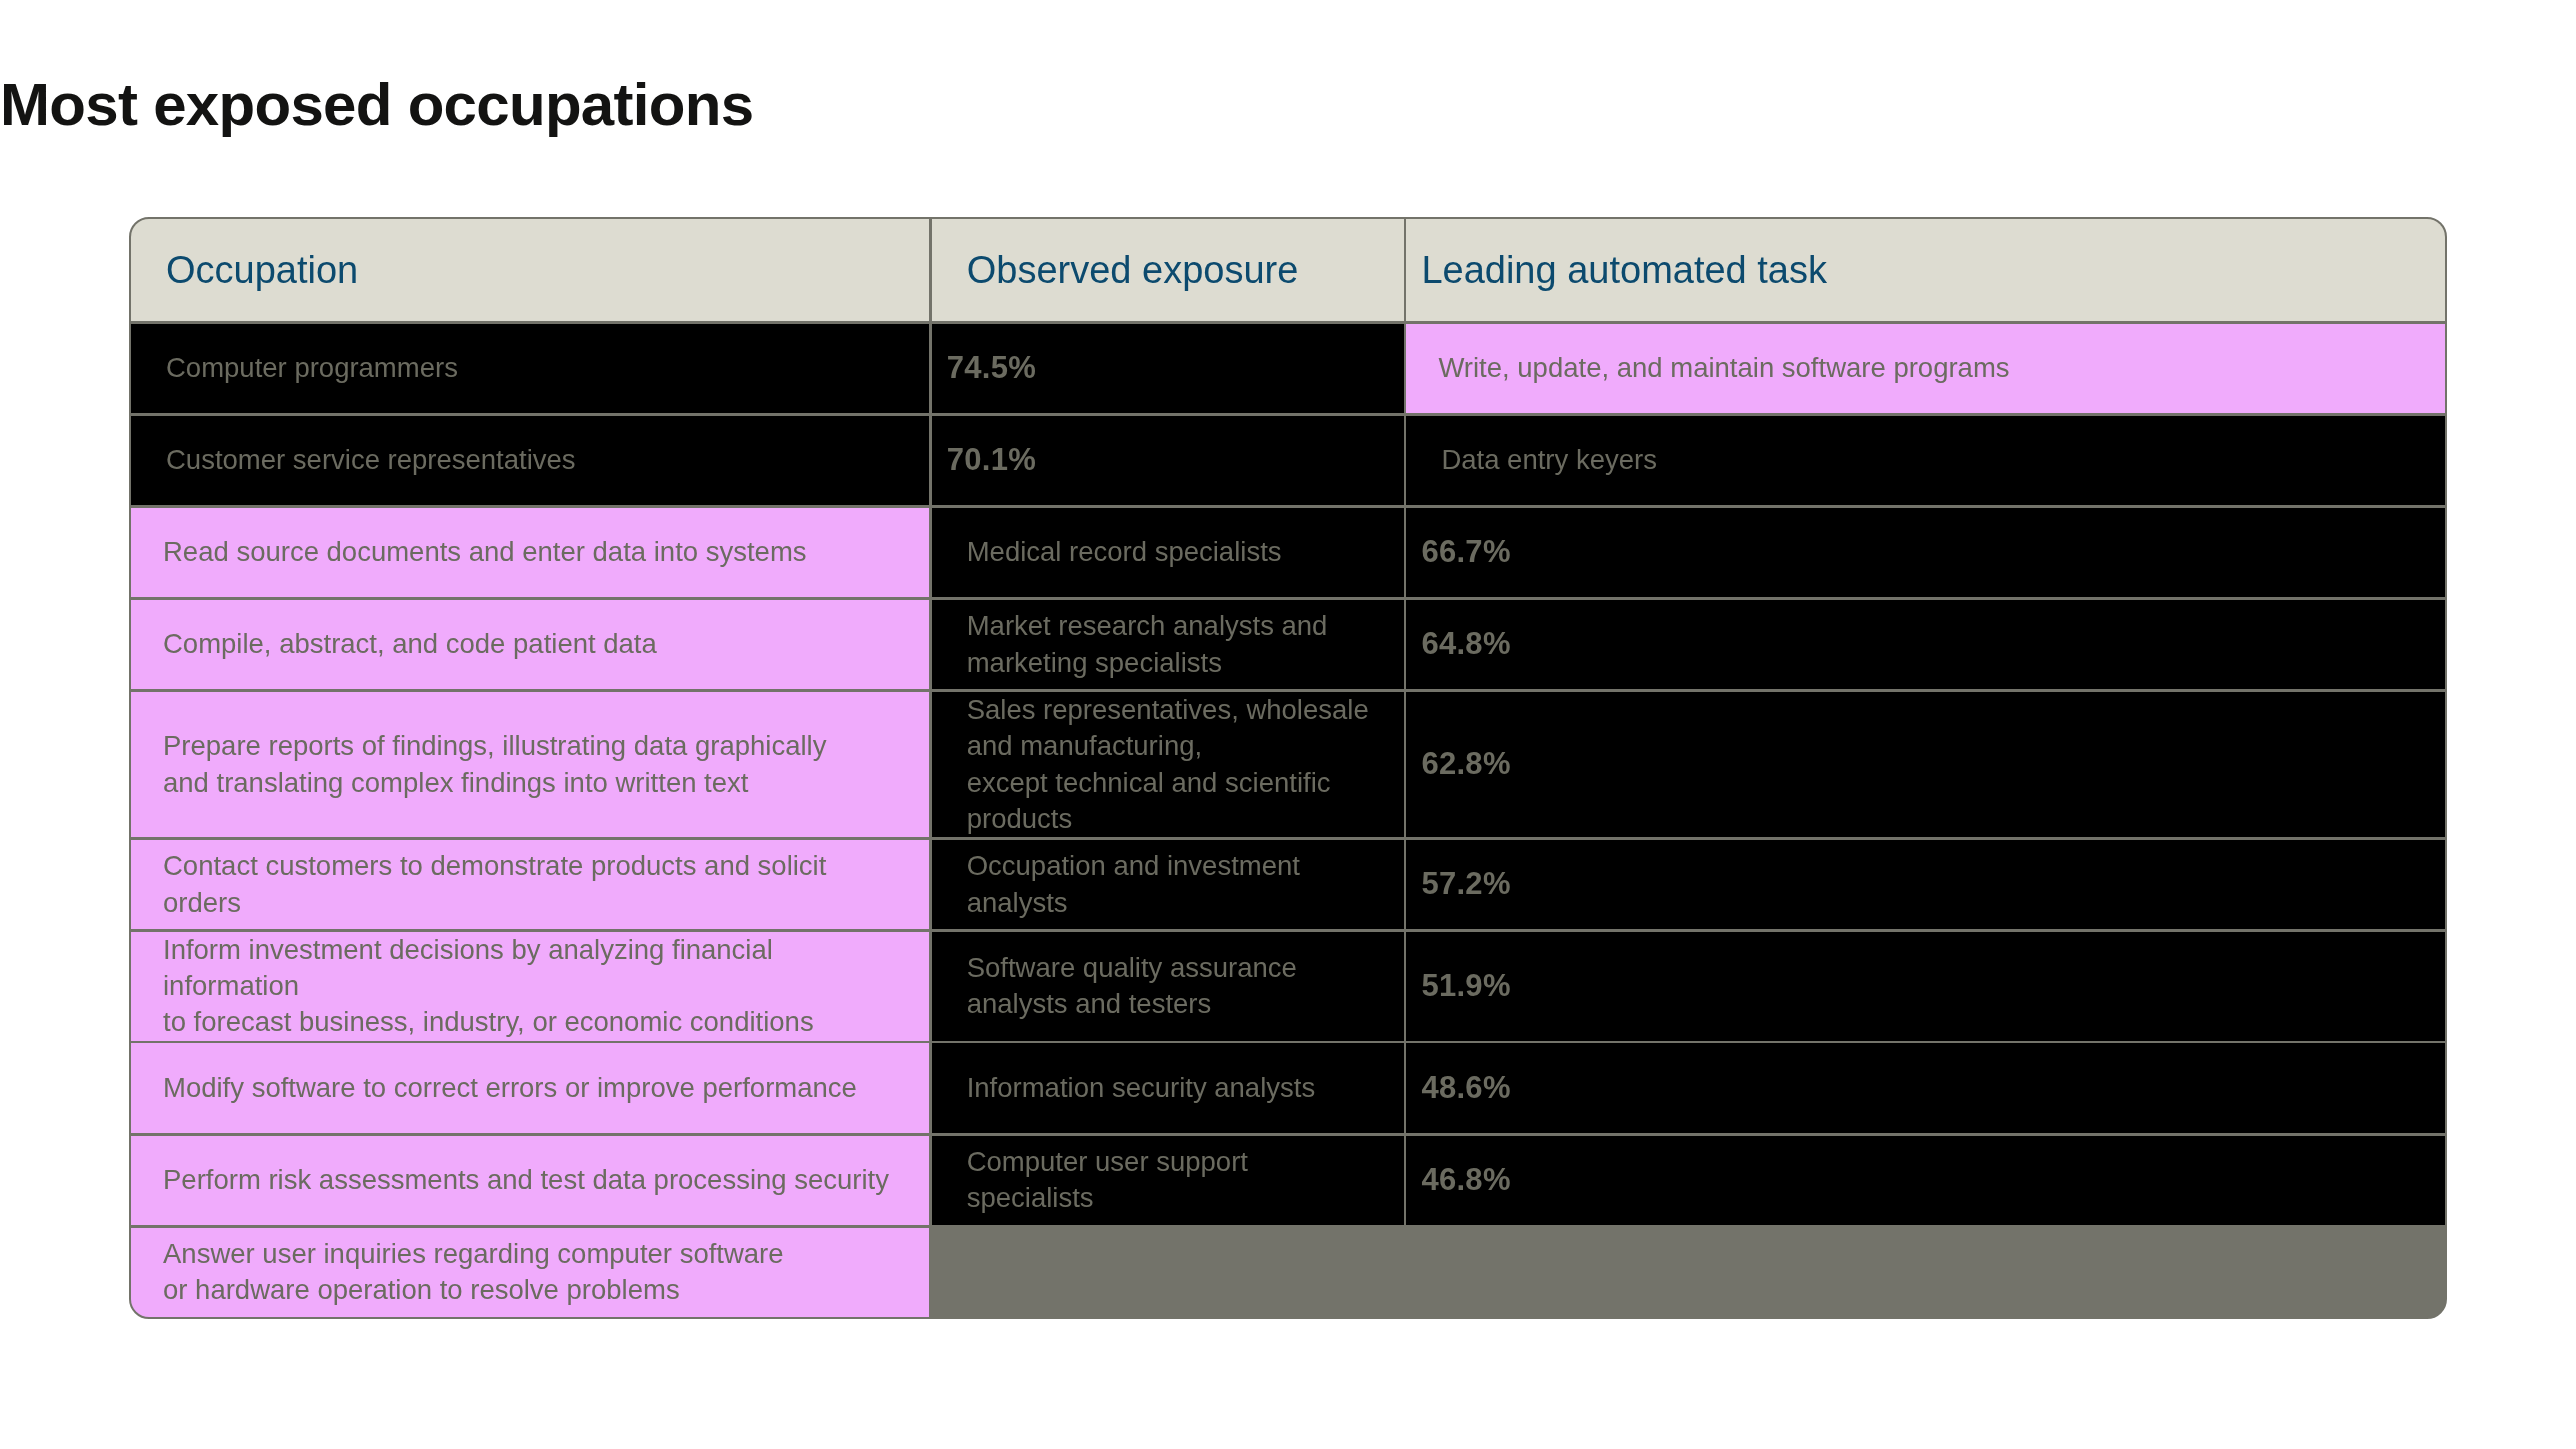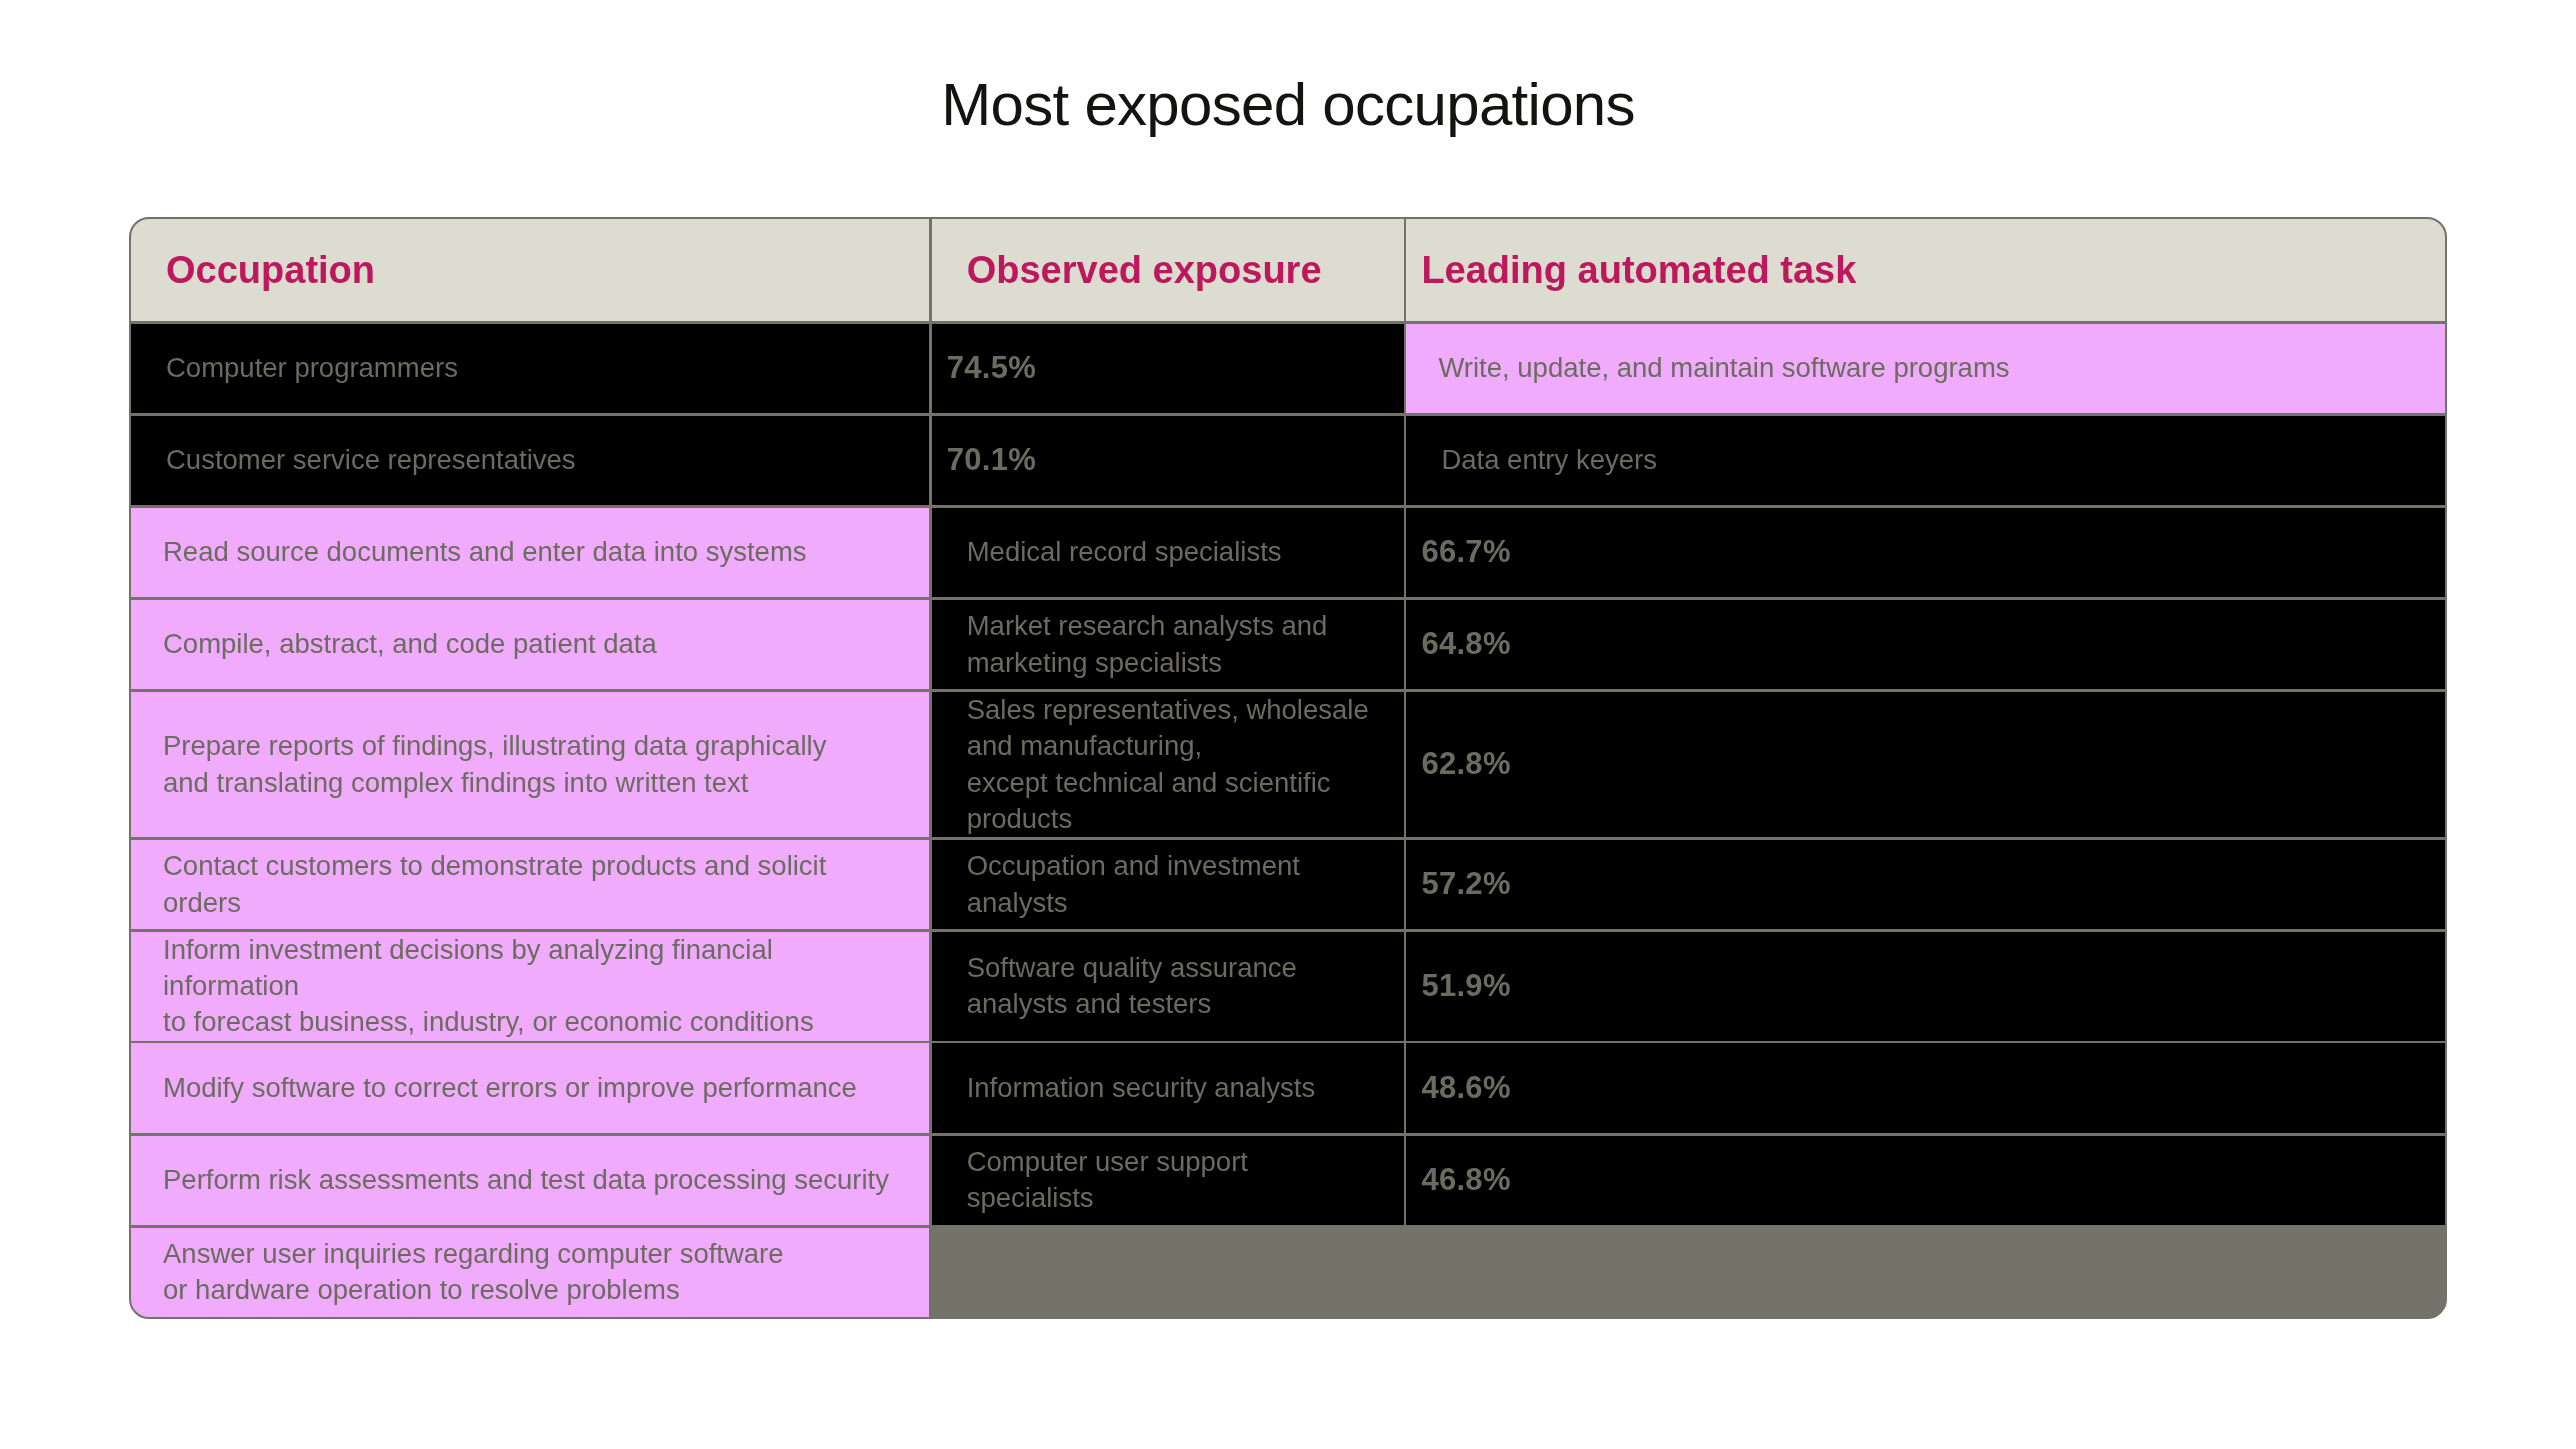--- a/index.html
+++ b/index.html
@@ -11,24 +11,24 @@
     font-family: "Liberation Sans", sans-serif;
     -webkit-font-smoothing: antialiased;
   }
   .page {
     width: 2576px;
     height: 1449px;
     overflow: hidden;
   }
   .title {
     margin: 75px 0 0 0;
-    text-align: center;
+    text-align: left;
     font-size: 60px;
     line-height: 1.0;
-    font-weight: 400;
+    font-weight: 700;
     letter-spacing: -0.7px;
     color: #131312;
   }
   .table {
     box-sizing: border-box;
     width: 2318px;
     height: 1102px;
     margin: 82px auto 0 auto;
     display: grid;
     grid-template-columns: 798px 472px 1fr;
@@ -45,23 +45,23 @@
     box-sizing: border-box;
     padding: 0 24px 0 35px;
     background: #000000;
     color: #6b6b60;
     font-size: 27.5px;
     line-height: 1.32;
     white-space: pre-line;
   }
   .cell.head {
     background: #dddcd1;
-    color: #be185d;
+    color: #0c4a6e;
     font-size: 38px;
-    font-weight: 700;
+    font-weight: 400;
     white-space: nowrap;
   }
   .cell.exposure {
     padding-left: 15px;
     font-size: 31px;
     font-weight: 700;
     letter-spacing: 0.3px;
   }
   .cell.task {
     background: #f0abfc;

